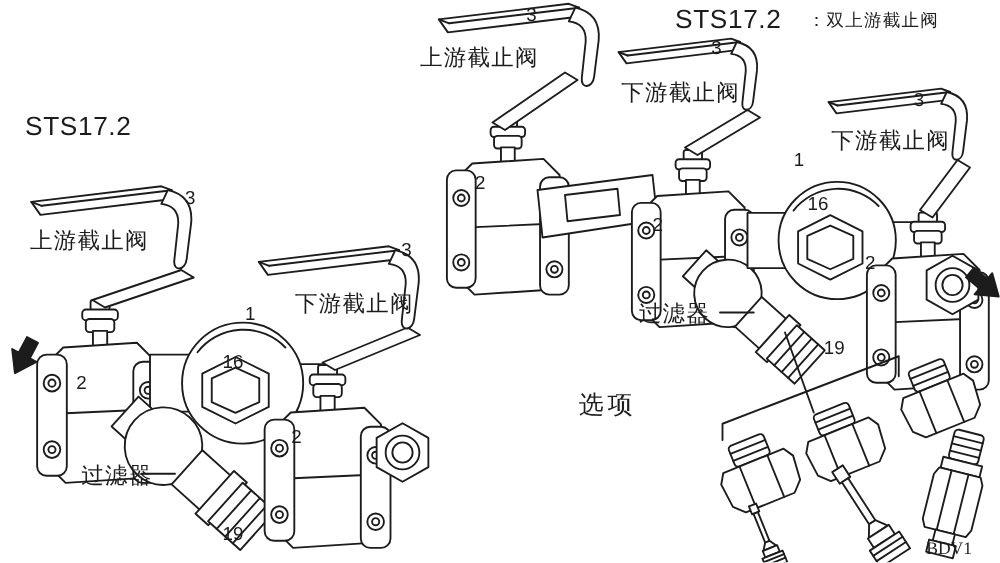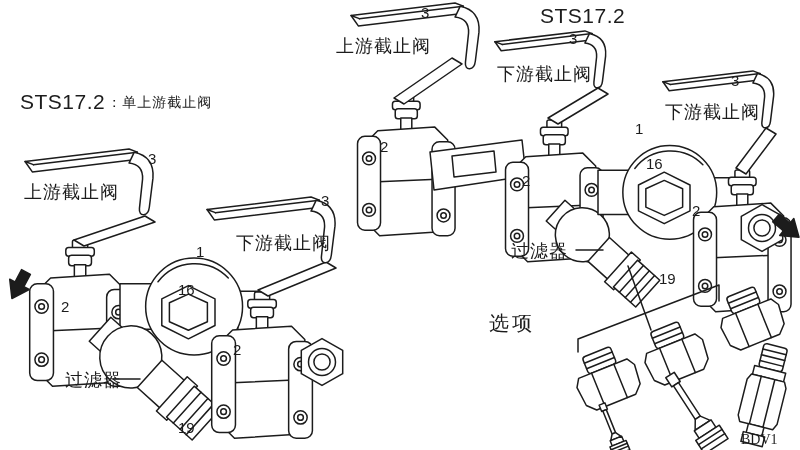--- a/index.html
+++ b/index.html
@@ -9,21 +9,21 @@
   .art { position:absolute; left:0; top:0; }
   .art * { stroke:#1c1c1c; stroke-width:1.5; fill:#ffffff; stroke-linejoin:round; stroke-linecap:round; vector-effect:non-scaling-stroke; }
   .art line { fill:none; }
   .art .nofill { fill:none !important; }
   .art .fillDark { fill:#1c1c1c !important; }
   .label { position:absolute; white-space:nowrap; color:#1c1c1c; }
   .cjk { font-size:18px; letter-spacing:1px; }
   .num { font-size:15px; }
   .big { font-size:20px; letter-spacing:3px; }
   .small { font-size:14px;font-family:Liberation Serif, serif; }
-  .title { display:flex; align-items:flex-end; gap:2px; }
+  .title { display:flex; align-items:flex-end; gap:21px; }
   .title .model { font-size:21px; letter-spacing:0.5px; }
   .title .desc { font-size:14px; padding-bottom:2px; letter-spacing:1px; }
 </style>
 </head>
 <body>
 
 <div class="stage">
 
   <svg class="art" width="800" height="450" viewBox="0 0 800 450">
     <defs>
@@ -150,45 +150,45 @@
       <use href="#probe" transform="translate(602,404) rotate(-22) scale(0.62)"></use>
       <use href="#probe" transform="translate(670,375) rotate(-33)"></use>
       <use href="#bdv" transform="translate(776,346) rotate(14)"></use>
     </g>
   </svg>
 
   <div>
 
     <div class="label title" style="left:20px;top:90px">
       <span class="model">STS17.2</span>
-      <span class="desc">：单上游截止阀</span>
     </div>
     <span class="label cjk" style="left:24px;top:180px">上游截止阀</span>
     <span class="label num" style="left:148px;top:150px">3</span>
     <span class="label cjk" style="left:236px;top:231px">下游截止阀</span>
     <span class="label num" style="left:321px;top:192px">3</span>
     <span class="label num" style="left:196px;top:243px">1</span>
     <span class="label num" style="left:178px;top:281px">16</span>
     <span class="label num" style="left:61px;top:298px">2</span>
     <span class="label num" style="left:233px;top:341px">2</span>
     <span class="label cjk" style="left:65px;top:368px">过滤器</span>
     <span class="label num" style="left:178px;top:419px">19</span>
 
     <div class="label title" style="left:540px;top:4px">
       <span class="model">STS17.2</span>
+      <span class="desc">：双上游截止阀</span>
     </div>
     <span class="label num" style="left:421px;top:4px">3</span>
     <span class="label cjk" style="left:336px;top:34px">上游截止阀</span>
     <span class="label num" style="left:569px;top:30px">3</span>
     <span class="label cjk" style="left:497px;top:62px">下游截止阀</span>
     <span class="label num" style="left:731px;top:72px">3</span>
     <span class="label cjk" style="left:665px;top:100px">下游截止阀</span>
     <span class="label num" style="left:380px;top:138px">2</span>
     <span class="label num" style="left:522px;top:172px">2</span>
     <span class="label num" style="left:635px;top:120px">1</span>
     <span class="label num" style="left:646px;top:155px">16</span>
     <span class="label num" style="left:692px;top:202px">2</span>
     <span class="label cjk" style="left:511px;top:239px">过滤器</span>
     <span class="label num" style="left:659px;top:270px">19</span>
-    <span class="label big" style="left:489px;top:310px">选项</span>
+    <span class="label big" style="left:463px;top:310px">选项</span>
     <span class="label small" style="left:741px;top:432px">BDV1</span>
   </div>
 </div>
 
 </body></html>

